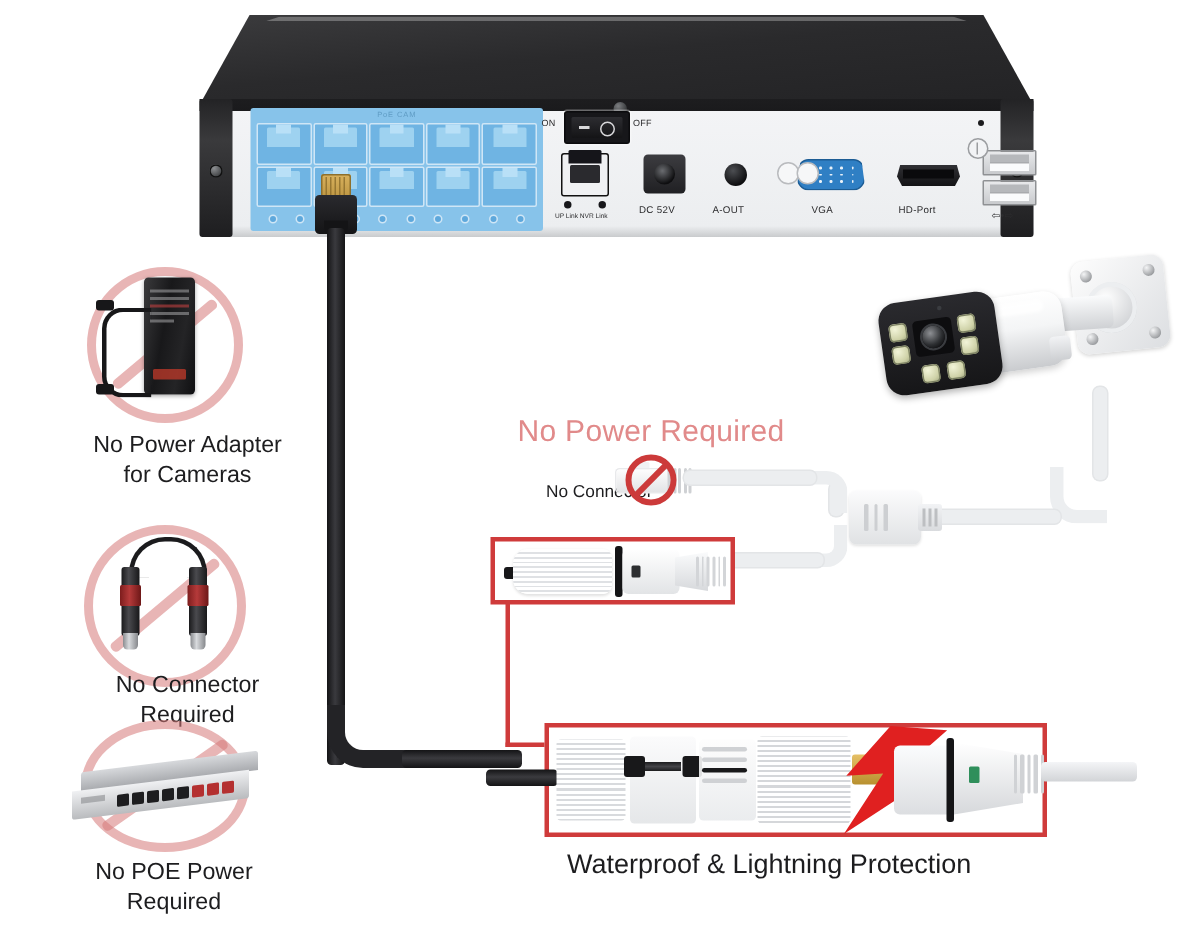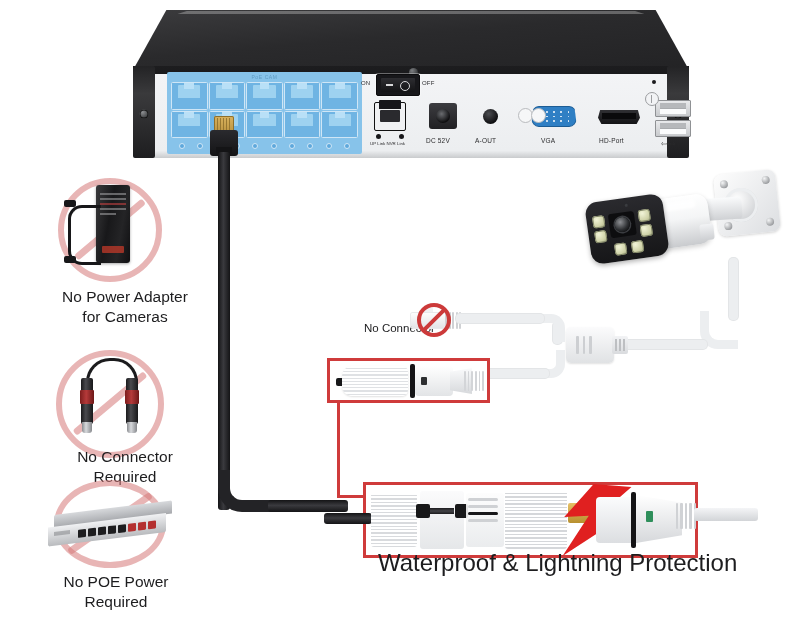--- a/index.html
+++ b/index.html
@@ -469,21 +469,21 @@
     background:linear-gradient(180deg,#ffffff,#d6d8db);
     clip-path:polygon(0 0,100% 16%,100% 84%,0 100%);
   }
   .ex-green{position:absolute;left:646px;top:511px;width:7px;height:11px;background:#2f8f5b;border-radius:1px;}
   .ex-ribC{position:absolute;left:676px;top:503px;width:22px;height:26px;display:flex;gap:2px;}
   .ex-ribC i{width:2.4px;height:100%;background:#d0d2d5;border-radius:1px;}
   .ex-outlead{position:absolute;left:694px;top:508px;width:64px;height:13px;background:linear-gradient(180deg,#f4f5f7,#d2d4d7);border-radius:3px;}
 
   
   #capPoe{left:582px;top:374px;font-size:16.5px;}
-  #capWater{left:378px;top:553px;font-size:24px;}
+  #capWater{left:378px;top:566px;font-size:18px;}
 </style>
 </head>
 <body>
 
 <div id="stage">
 
   <div class="abs" id="nvr">
     <div class="nvr-top">
       <div class="nvr-top-hl"></div>
     </div>
@@ -644,20 +644,21 @@
         <i></i>
         <i></i>
         <i class="red"></i>
         <i class="red"></i>
         <i class="red"></i>
     </div>
   </div>
   <div class="cap" style="left:10px;top:572px;width:212px;">No POE Power</div>
   <div class="cap" style="left:10px;top:592px;width:212px;">Required</div>
 
+  <div class="abs" id="noPowerReq">No Power Required</div>
   <div class="abs" id="noConnectorSmall">No Connector</div>
 
   <div class="wrj">
     <div class="tab"></div>
     <div class="body"></div>
     <div class="ribs">
         <i></i>
         <i></i>
         <i></i>
         <i></i>

